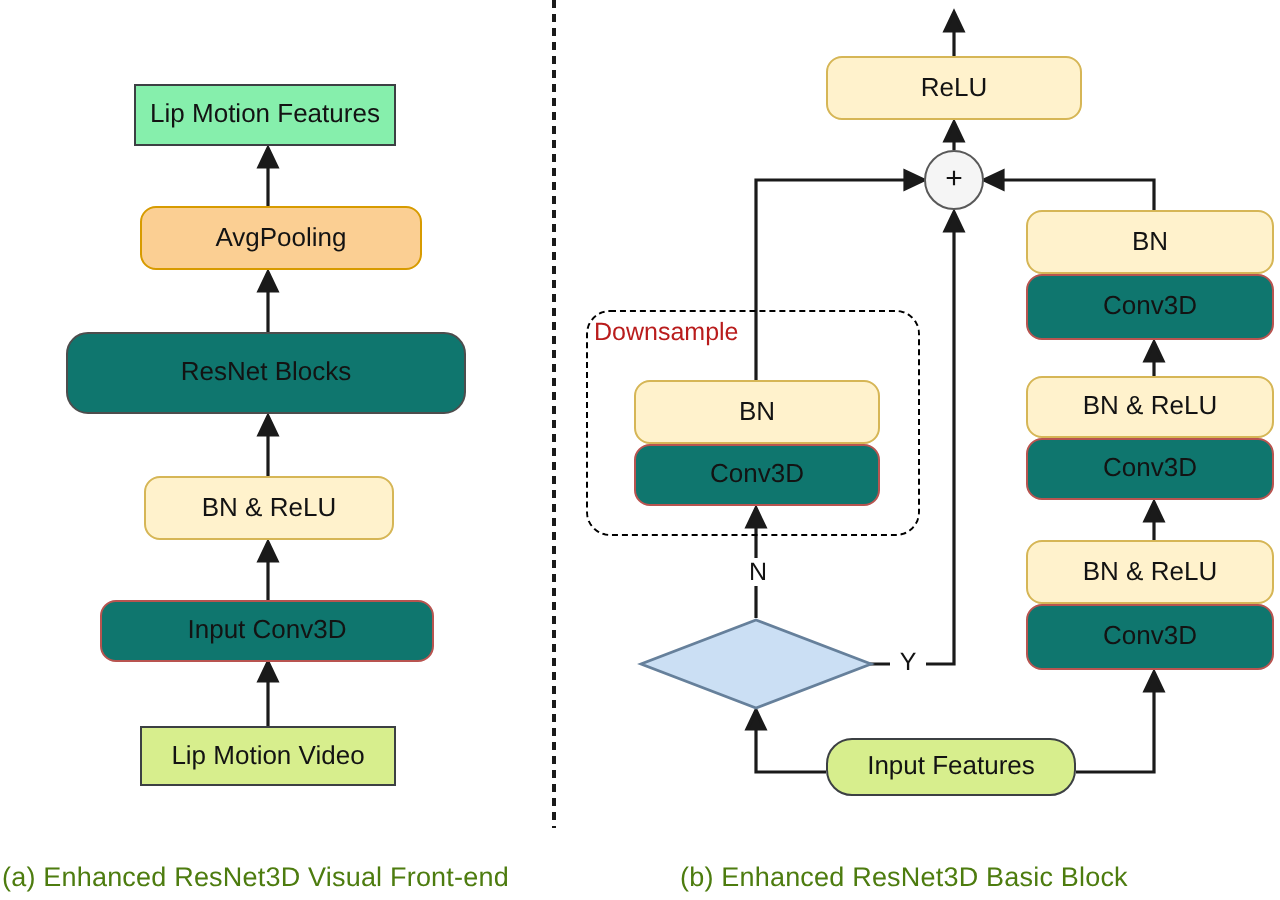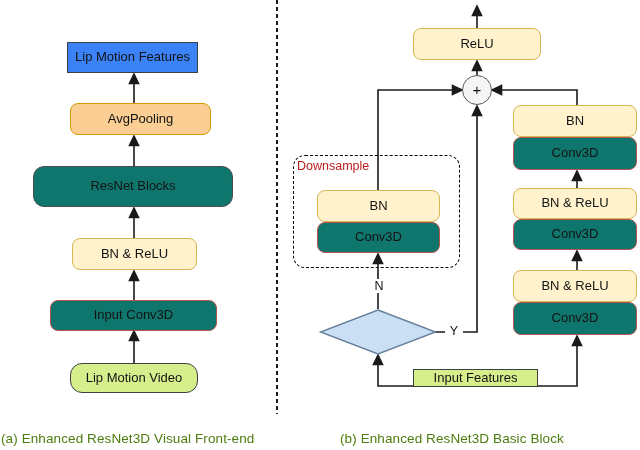--- a/index.html
+++ b/index.html
@@ -5,21 +5,21 @@
   html,body{margin:0;padding:0;background:#fff;}
   #canvas{
     position:relative;width:640px;height:450px;background:#ffffff;
     font-family:"Liberation Sans", sans-serif;color:#111;overflow:hidden;
   }
   #wires{position:absolute;left:0;top:0;z-index:0;}
   .node{
     position:absolute;z-index:2;display:flex;align-items:center;justify-content:center;
     box-sizing:border-box;font-size:13px;line-height:1.1;text-align:center;color:#131313;
   }
-  .lime   {background:#3b82f6;border:1.4px solid #3c4043;border-radius:0;}
+  .lime   {background:#86efac;border:1.4px solid #3c4043;border-radius:0;}
   .lime-lt{background:#d7ee8d;border:1.4px solid #3c4043;border-radius:0;}
   .yellow {background:#fff2cc;border:1.4px solid #d6b656;border-radius:8px;}
   .red    {background:#0f766e;border:1.4px solid #b85450;border-radius:8px;}
   .orange {background:#fbcf93;border:1.4px solid #d79b00;border-radius:8px;}
   .gray-border{border:1.4px solid #4d4d4d;border-radius:10px;}
   .sum-circle{
     width:30px;height:30px;border-radius:50%;background:#f5f5f5;border:1.5px solid #595959;
     font-size:15px;font-weight:400;z-index:3;
   }
   .dashed-group{
@@ -118,21 +118,21 @@
   <div class="node lime" style="left:67px;top:42px;width:131px;height:31px;">Lip Motion Features</div>
 
   <div class="node orange" style="left:70px;top:103px;width:141px;height:32px;">AvgPooling</div>
 
   <div class="node red gray-border" style="left:33px;top:166px;width:200px;height:41px;border-radius:11px;">ResNet Blocks</div>
 
   <div class="node yellow" style="left:72px;top:238px;width:125px;height:32px;">BN &amp; ReLU</div>
 
   <div class="node red" style="left:50px;top:300px;width:167px;height:31px;">Input Conv3D</div>
 
-  <div class="node lime-lt" style="left:70px;top:363px;width:128px;height:30px;border-radius:12px;">Lip Motion Video</div>
+  <div class="node lime-lt" style="left:70px;top:363px;width:128px;height:30px;">Lip Motion Video</div>
 
   <div class="caption" style="left:1px;top:431px;width:272px;">(a) Enhanced ResNet3D Visual Front-end</div>
 
   <div class="node yellow" style="left:413px;top:28px;width:128px;height:32px;">ReLU</div>
 
   <div class="node sum-circle" style="left:462px;top:75px;">+</div>
 
   <div class="dashed-group" style="left:293px;top:155px;width:167px;height:113px;"></div>
   <div class="group-label" style="left:297px;top:159px;">Downsample</div>
 
@@ -150,17 +150,17 @@
 
   <div class="node yellow" style="left:513px;top:270px;width:124px;height:32px;">BN &amp; ReLU</div>
 
   <div class="node red" style="left:513px;top:302px;width:124px;height:33px;">Conv3D</div>
 
 
   <div class="branch-label" style="left:370px;top:279px;width:14px;">N</div>
 
   <div class="branch-label" style="left:445px;top:324px;width:14px;">Y</div>
 
-  <div class="node lime-lt" style="left:413px;top:369px;width:125px;height:18px;">Input Features</div>
+  <div class="node lime-lt" style="left:413px;top:369px;width:125px;height:29px;border-radius:13px;">Input Features</div>
 
   <div class="caption" style="left:340px;top:431px;width:282px;">(b) Enhanced ResNet3D Basic Block</div>
 
 </div>
 
 </body></html>

